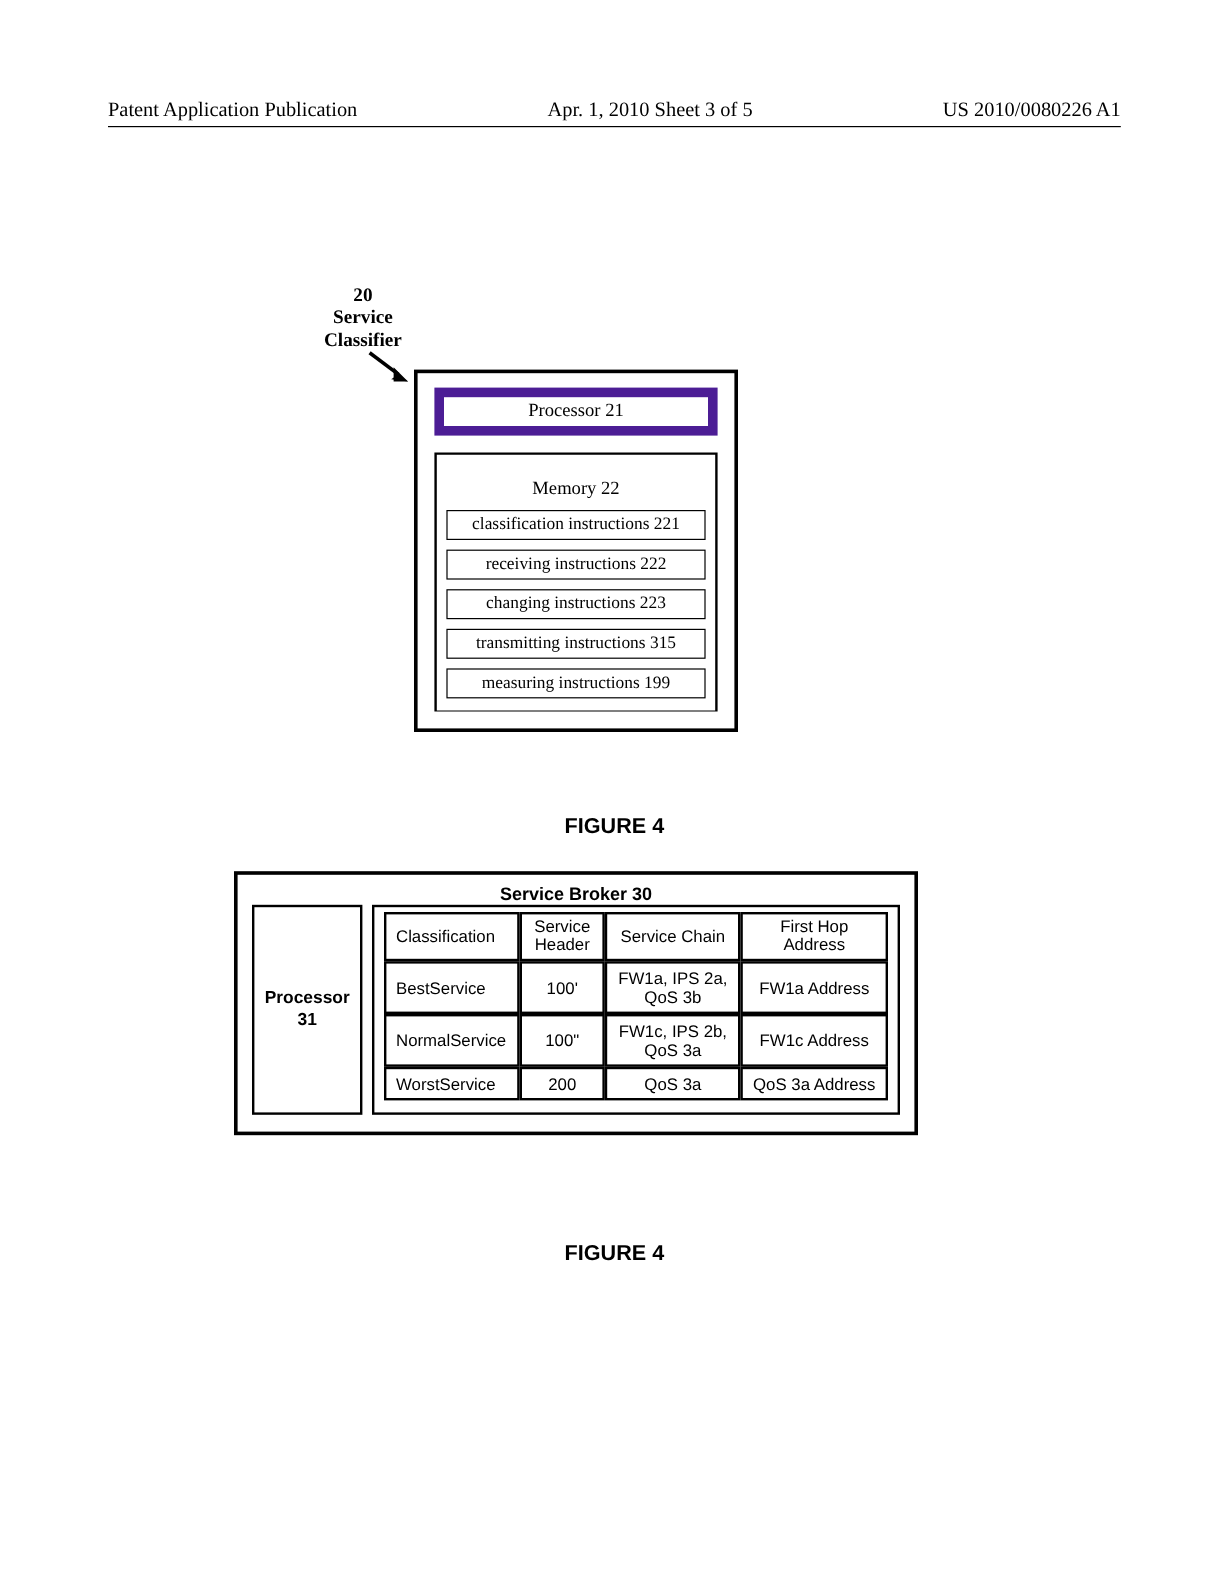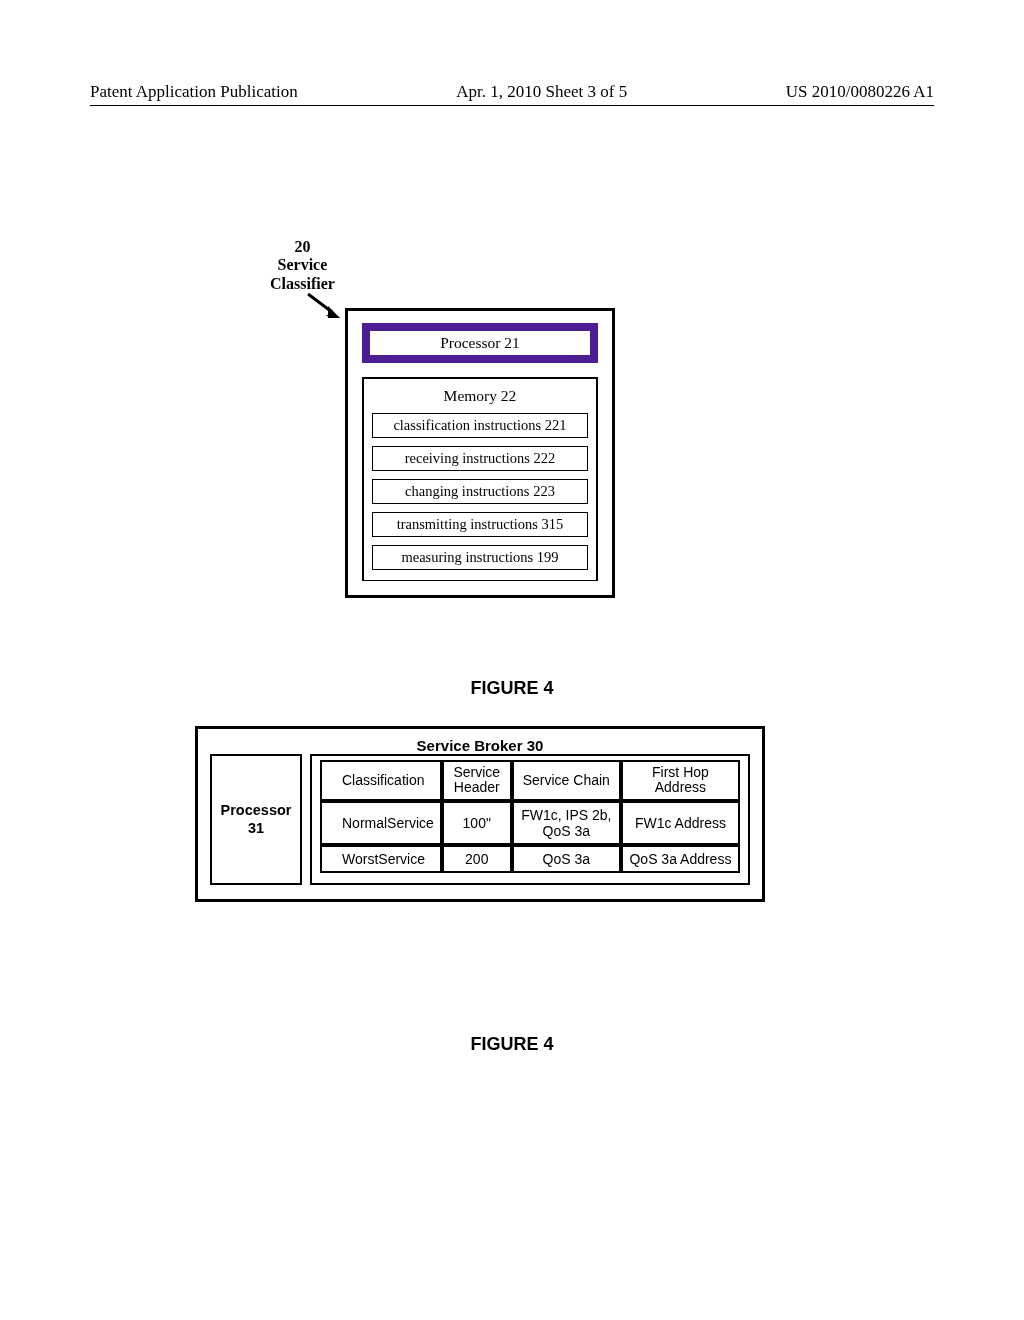--- a/index.html
+++ b/index.html
@@ -54,21 +54,21 @@
   .fig3-processor {
     border: 8px solid #4c1d95;
     text-align: center;
     font-size: 15.5px;
     padding: 3px 0;
     margin-bottom: 14px;
   }
   .fig3-memory {
     border: 2px solid #000;
     border-bottom-width: 1px;
-    padding: 8px 8px 10px 8px;
+    padding: 20px 8px 10px 8px;
   }
   .fig3-memory-title {
     text-align: center;
     font-size: 15.5px;
     margin-bottom: 6px;
   }
   .fig3-instr {
     border: 1px solid #000;
     text-align: center;
     font-size: 14.5px;
@@ -143,21 +143,21 @@
     font-weight: normal;
     text-align: center;
     line-height: 1.1;
   }
   .fig4-table td {
     border: 2px solid #000;
     padding: 4px 6px;
     text-align: center;
     line-height: 1.15;
   }
-  .fig4-table th:nth-child(1), .fig4-table td:nth-child(1) { width: 110px; text-align: left; padding-left: 20px; }
+  .fig4-table th:nth-child(1), .fig4-table td:nth-child(1) { width: 110px; text-align: left; padding-left: 8px; }
   .fig4-table th:nth-child(2), .fig4-table td:nth-child(2) { width: 70px; }
   .fig4-table th:nth-child(3), .fig4-table td:nth-child(3) { width: 110px; }
   .fig4-table th:nth-child(4), .fig4-table td:nth-child(4) { width: 120px; }
 
   .fig4-caption {
     position: absolute;
     top: 1034px;
     left: 0;
     width: 1024px;
     text-align: center;
@@ -214,20 +214,26 @@
         <thead>
           <tr>
             <th>Classification</th>
             <th>Service Header</th>
             <th>Service Chain</th>
             <th>First Hop Address</th>
           </tr>
         </thead>
         <tbody>
           <tr>
+            <td>BestService</td>
+            <td>100'</td>
+            <td>FW1a, IPS 2a, QoS 3b</td>
+            <td>FW1a Address</td>
+          </tr>
+          <tr>
             <td>NormalService</td>
             <td>100"</td>
             <td>FW1c, IPS 2b, QoS 3a</td>
             <td>FW1c Address</td>
           </tr>
           <tr>
             <td>WorstService</td>
             <td>200</td>
             <td>QoS 3a</td>
             <td>QoS 3a Address</td>

